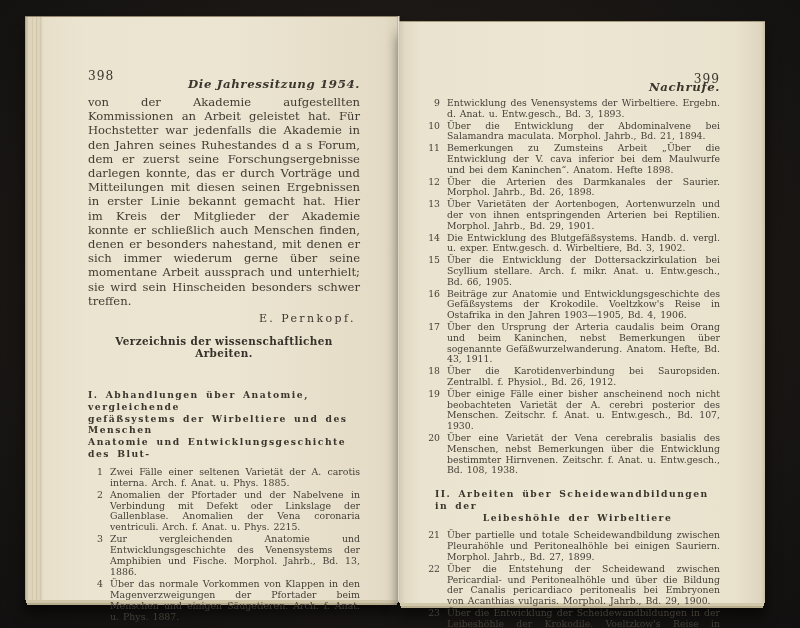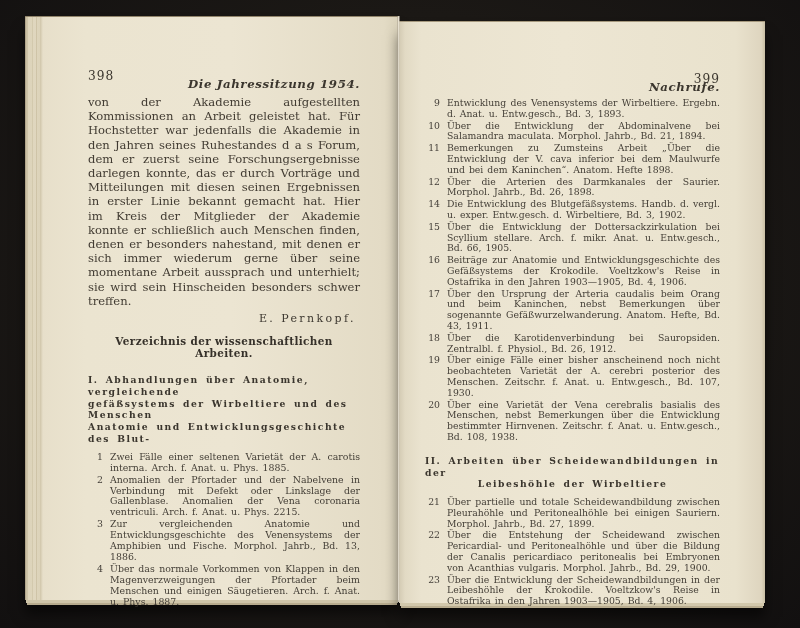--- a/index.html
+++ b/index.html
@@ -44,23 +44,23 @@
 
   
   .para{font-size:11.6px;line-height:14.2px;text-align:justify;
     word-spacing:1.2px;color:#403a31;}
   .sig{text-align:right;margin-top:4px;padding-right:4px;
     font-size:11px;letter-spacing:2.4px;color:#3c372f;}
   .verz{margin-top:10px;text-align:center;font-weight:bold;
     font-size:10.4px;letter-spacing:.4px;color:#36312a;}
 
   
-  .sec{margin-top:15px;font-size:9.2px;line-height:11.8px;font-weight:bold;
+  .sec{margin-top:30px;font-size:9.2px;line-height:11.8px;font-weight:bold;
     letter-spacing:1.5px;word-spacing:2.5px;color:#3a352d;}
-  .page-right .sec{margin-top:12px;margin-bottom:7px;}
+  .page-right .sec{margin-top:12px;margin-bottom:7px;margin-left:10px;}
   .sec-ii div:nth-of-type(2){text-align:center;}
 
   
   .biblist{margin-top:7px;}
   .bibitem{display:grid;grid-template-columns:15px 1fr;column-gap:7px;
     font-size:9.4px;line-height:10.9px;margin-bottom:1px;}
   .page-right .bibitem{font-size:9.3px;line-height:10.8px;}
   .bibitem .num{text-align:right;color:#45403a;}
   .bibitem .txt{text-align:justify;word-spacing:1px;color:#433e36;}
 </style>
@@ -140,20 +140,24 @@
           <div class="bibitem">
             <span class="num">11</span>
             <span class="txt">Bemerkungen zu Zumsteins Arbeit „Über die Entwicklung der V. cava inferior bei dem Maulwurfe und bei dem Kaninchen“. Anatom. Hefte 1898.</span>
           </div>
 
           <div class="bibitem">
             <span class="num">12</span>
             <span class="txt">Über die Arterien des Darmkanales der Saurier. Morphol. Jahrb., Bd. 26, 1898.</span>
           </div>
 
+          <div class="bibitem">
+            <span class="num">13</span>
+            <span class="txt">Über Varietäten der Aortenbogen, Aortenwurzeln und der von ihnen entspringenden Arterien bei Reptilien. Morphol. Jahrb., Bd. 29, 1901.</span>
+          </div>
 
           <div class="bibitem">
             <span class="num">14</span>
             <span class="txt">Die Entwicklung des Blutgefäßsystems. Handb. d. vergl. u. exper. Entw.gesch. d. Wirbeltiere, Bd. 3, 1902.</span>
           </div>
 
           <div class="bibitem">
             <span class="num">15</span>
             <span class="txt">Über die Entwicklung der Dottersackzirkulation bei Scyllium stellare. Arch. f. mikr. Anat. u. Entw.gesch., Bd. 66, 1905.</span>
           </div>

